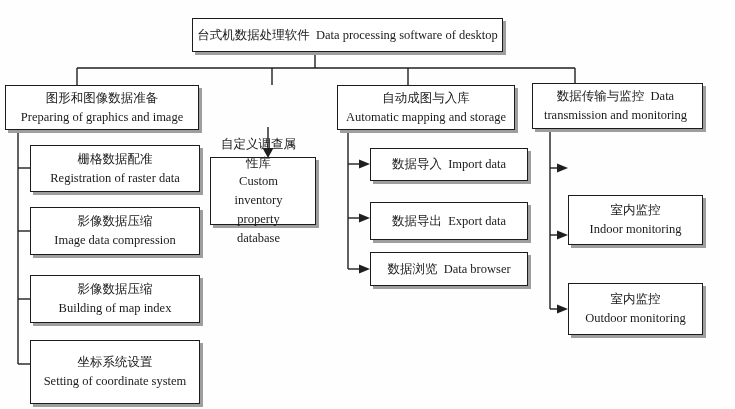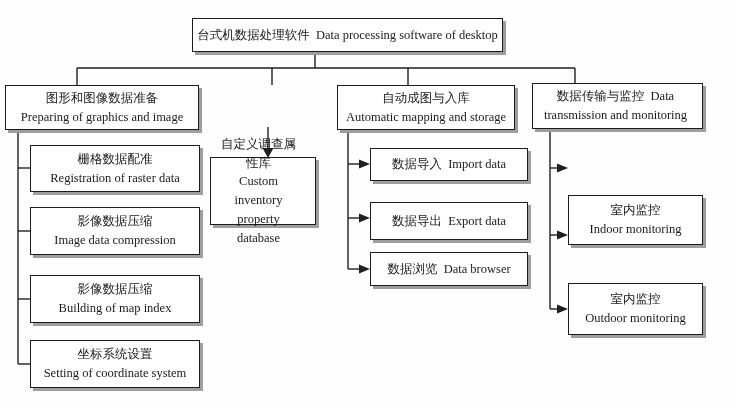--- a/index.html
+++ b/index.html
@@ -84,21 +84,21 @@
     <span>Registration of raster data</span>
   </div>
   <div class="box" style="left:30px;top:207px;width:170px;height:48px">
     <span>影像数据压缩</span>
     <span>Image data compression</span>
   </div>
   <div class="box" style="left:30px;top:275px;width:170px;height:48px">
     <span>影像数据压缩</span>
     <span>Building of map index</span>
   </div>
-  <div class="box" style="left:30px;top:340px;width:170px;height:48px">
+  <div class="box" style="left:30px;top:340px;width:170px;height:64px">
     <span>坐标系统设置</span>
     <span>Setting of coordinate system</span>
   </div>
 
   <div class="box left" style="left:210px;top:157px;width:106px;height:68px">
     <span>自定义调查属性库</span>
     <span>Custom inventory</span>
     <span>property database</span>
   </div>
 

